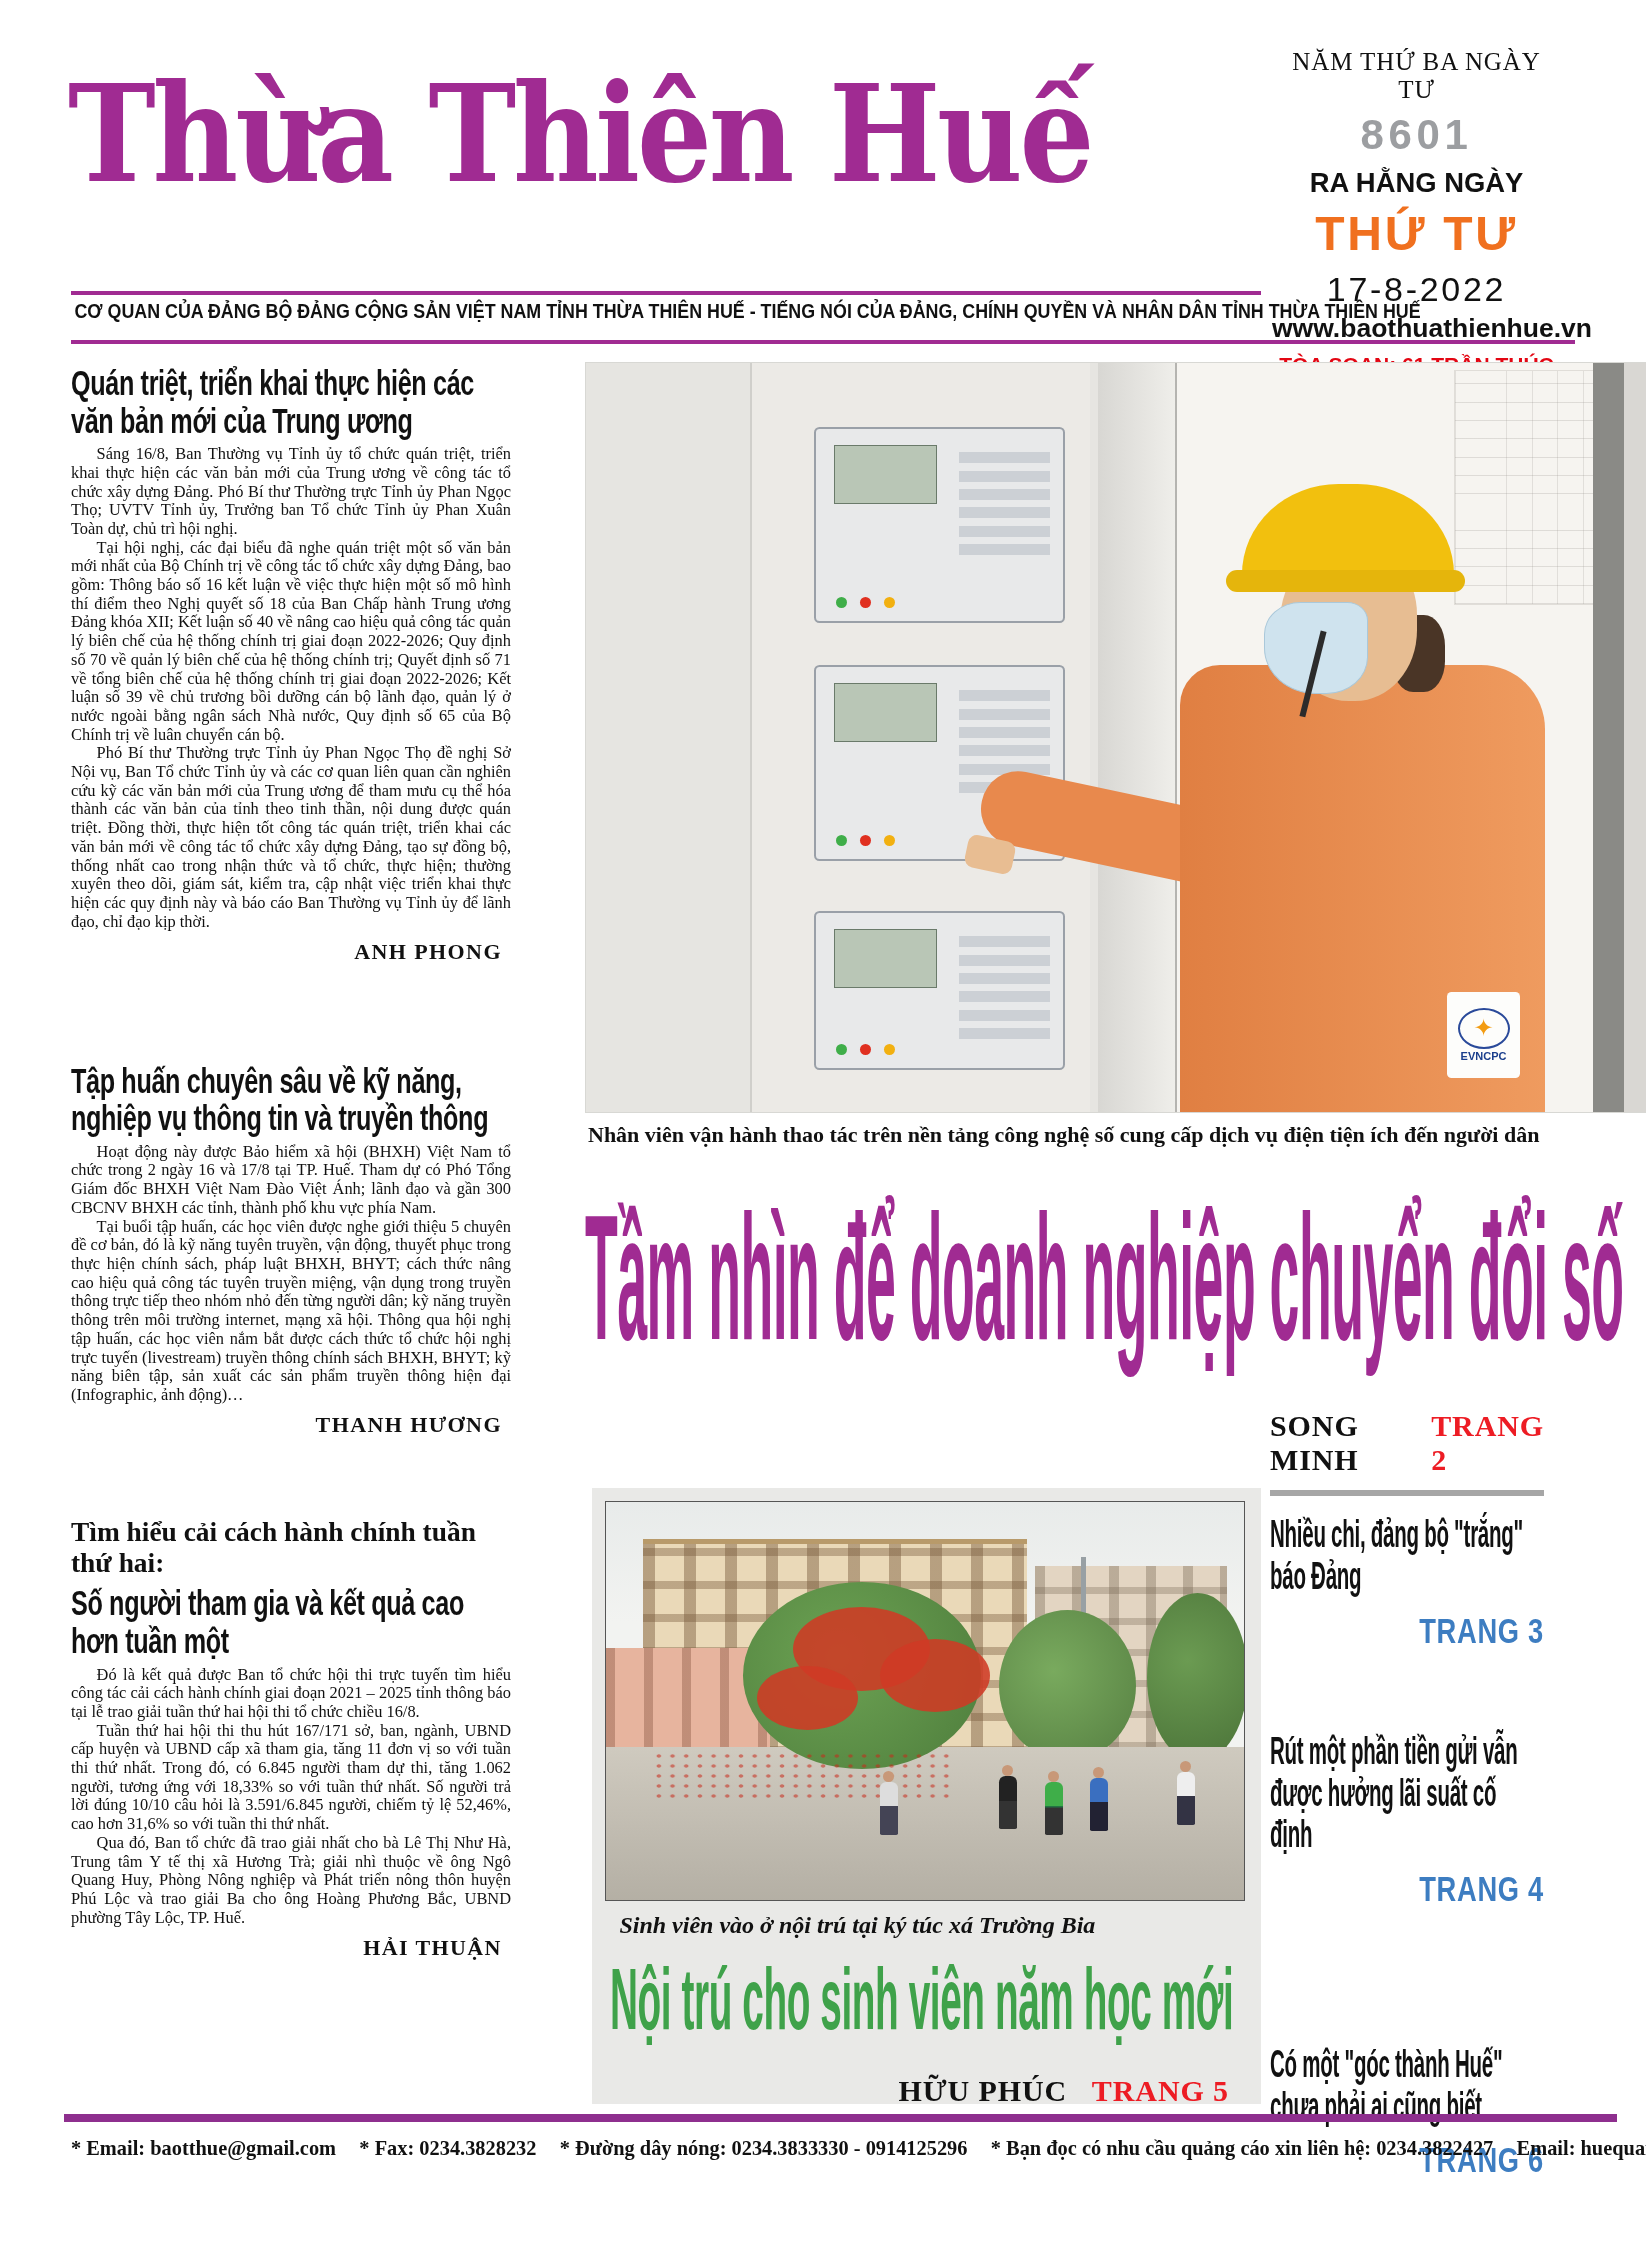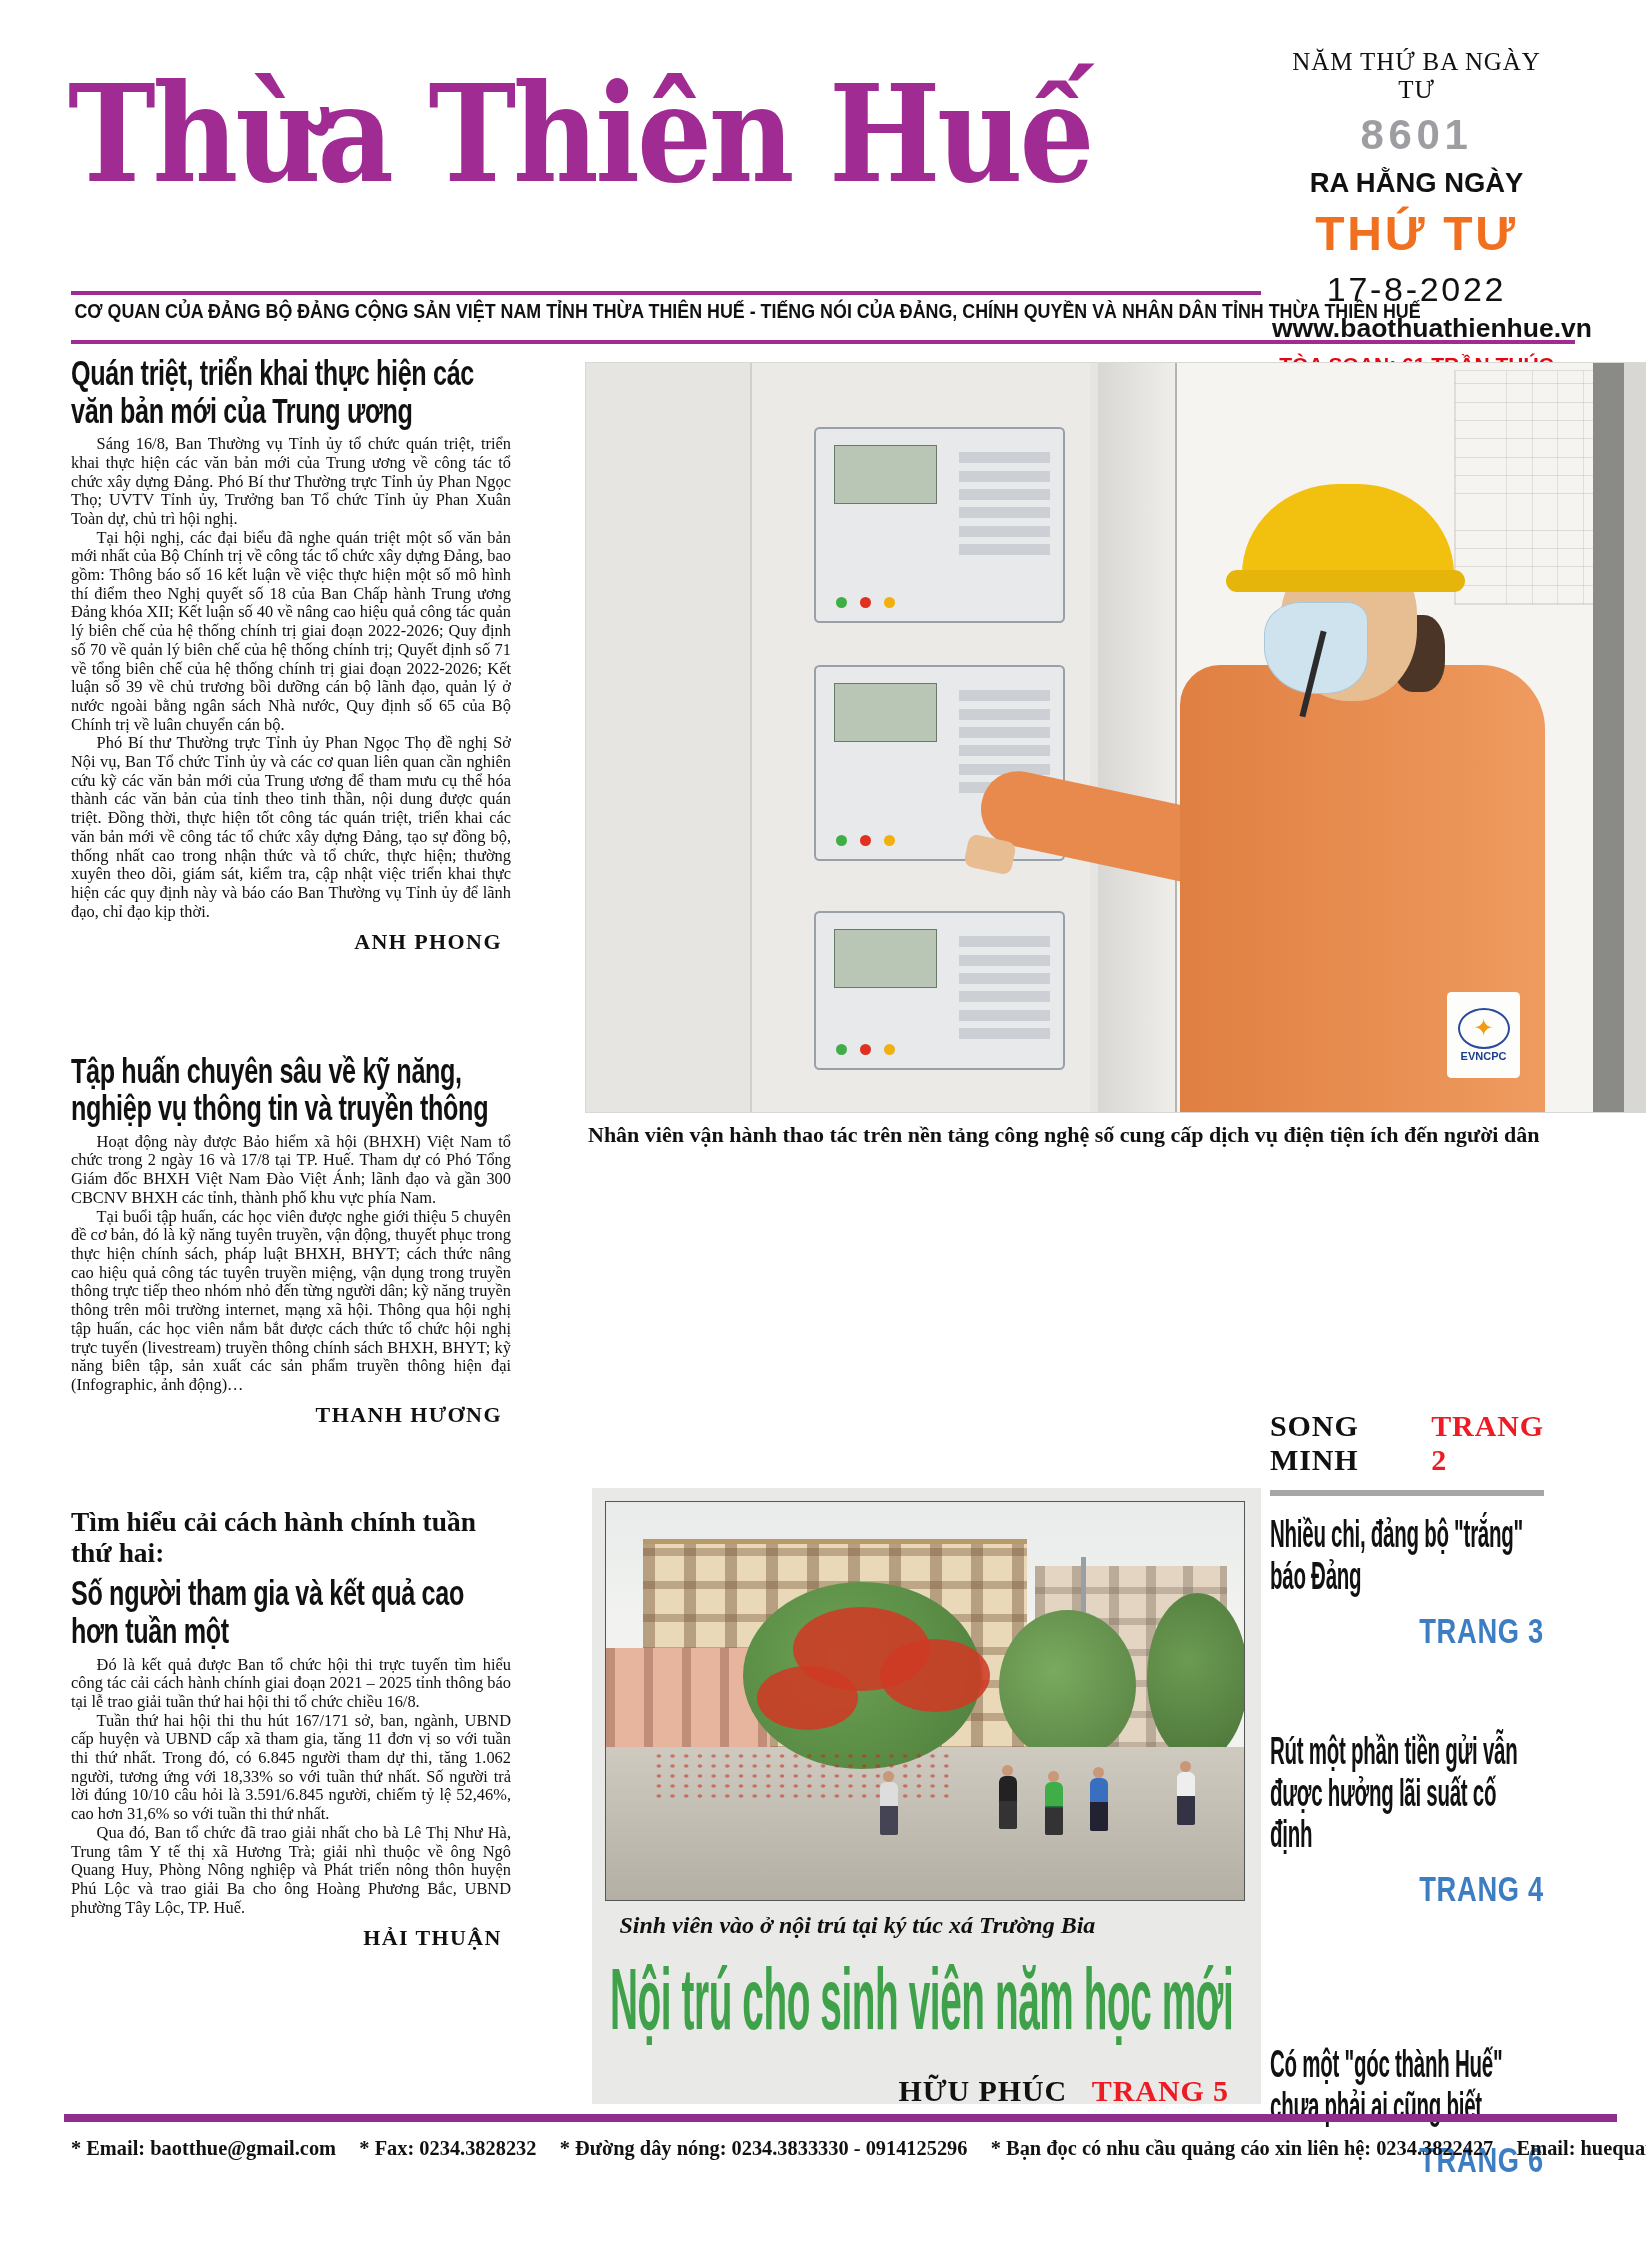--- a/index.html
+++ b/index.html
@@ -21,21 +21,21 @@
   .ib-issue{font-family:"Liberation Sans",sans-serif;font-weight:bold;font-size:42px;color:#9C9EA1;
     letter-spacing:4.6px;margin-top:7.3px;}
   .ib-freq{font-family:"Liberation Sans",sans-serif;font-weight:bold;font-size:27.4px;margin-top:7.3px;}
   .ib-day{font-family:"Liberation Sans",sans-serif;font-weight:bold;font-size:48px;color:#F0701F;
     letter-spacing:2.7px;margin-top:7.3px;}
   .ib-date{font-family:"Liberation Sans",sans-serif;font-size:34px;letter-spacing:2.7px;margin-top:9.1px;}
   .ib-web{font-family:"Liberation Sans",sans-serif;font-weight:bold;font-size:26.5px;margin-top:3.7px;}
   .ib-addr{font-family:"Liberation Sans",sans-serif;font-weight:bold;font-size:21px;color:#E30613;margin-top:9.1px;}
   .ib-phone{font-family:"Liberation Sans",sans-serif;font-weight:bold;font-size:21px;color:#E30613;margin-top:1.8px;}
   
-  .leftcol{position:absolute;left:71px;top:354px;width:440px;}
+  .leftcol{position:absolute;left:71px;top:364px;width:440px;}
   .hl{font-family:"Liberation Sans",sans-serif;font-weight:bold;font-size:35px;line-height:1.08;
       transform:scaleX(0.72);transform-origin:0 0;width:139%;letter-spacing:-0.5px;}
   .body{font-size:16.4px;line-height:1.14;text-align:justify;margin-top:5.5px;}
   .body p{margin:0;text-indent:25.6px;}
   .author{text-align:right;font-weight:bold;font-size:22px;letter-spacing:1.4px;margin-top:7.3px;padding-right:9.1px;}
   .art2{margin-top:97px;}
   .art3{margin-top:79px;}
   .kicker{font-weight:bold;font-size:27.4px;margin-bottom:5.5px;}
   
   .photo1{position:absolute;left:585px;top:362px;width:1060px;height:749px;border:0.9px solid #d8d8d4;
@@ -232,20 +232,23 @@
     <div class="brim"></div>
     <div class="strap"></div>
     <div class="patch">
       <div class="ring">✦</div>
       <div class="ptxt">EVNCPC</div>
     </div>
   </div>
 
   <div class="caption1">Nhân viên vận hành thao tác trên nền tảng công nghệ số cung cấp dịch vụ điện tiện ích đến người dân</div>
 
+  <div class="bigpurple">
+    <span>Tầm nhìn để doanh nghiệp chuyển đổi số</span>
+  </div>
 
   <div class="rightcol">
     <div class="byline-row">
       <span>SONG MINH</span>
       <span class="pg-red">TRANG 2</span>
     </div>
     <div class="graybar"></div>
 
     <div class="teaser-hl t1">Nhiều chi, đảng bộ "trắng" báo Đảng</div>
     <div class="trang-ref">

